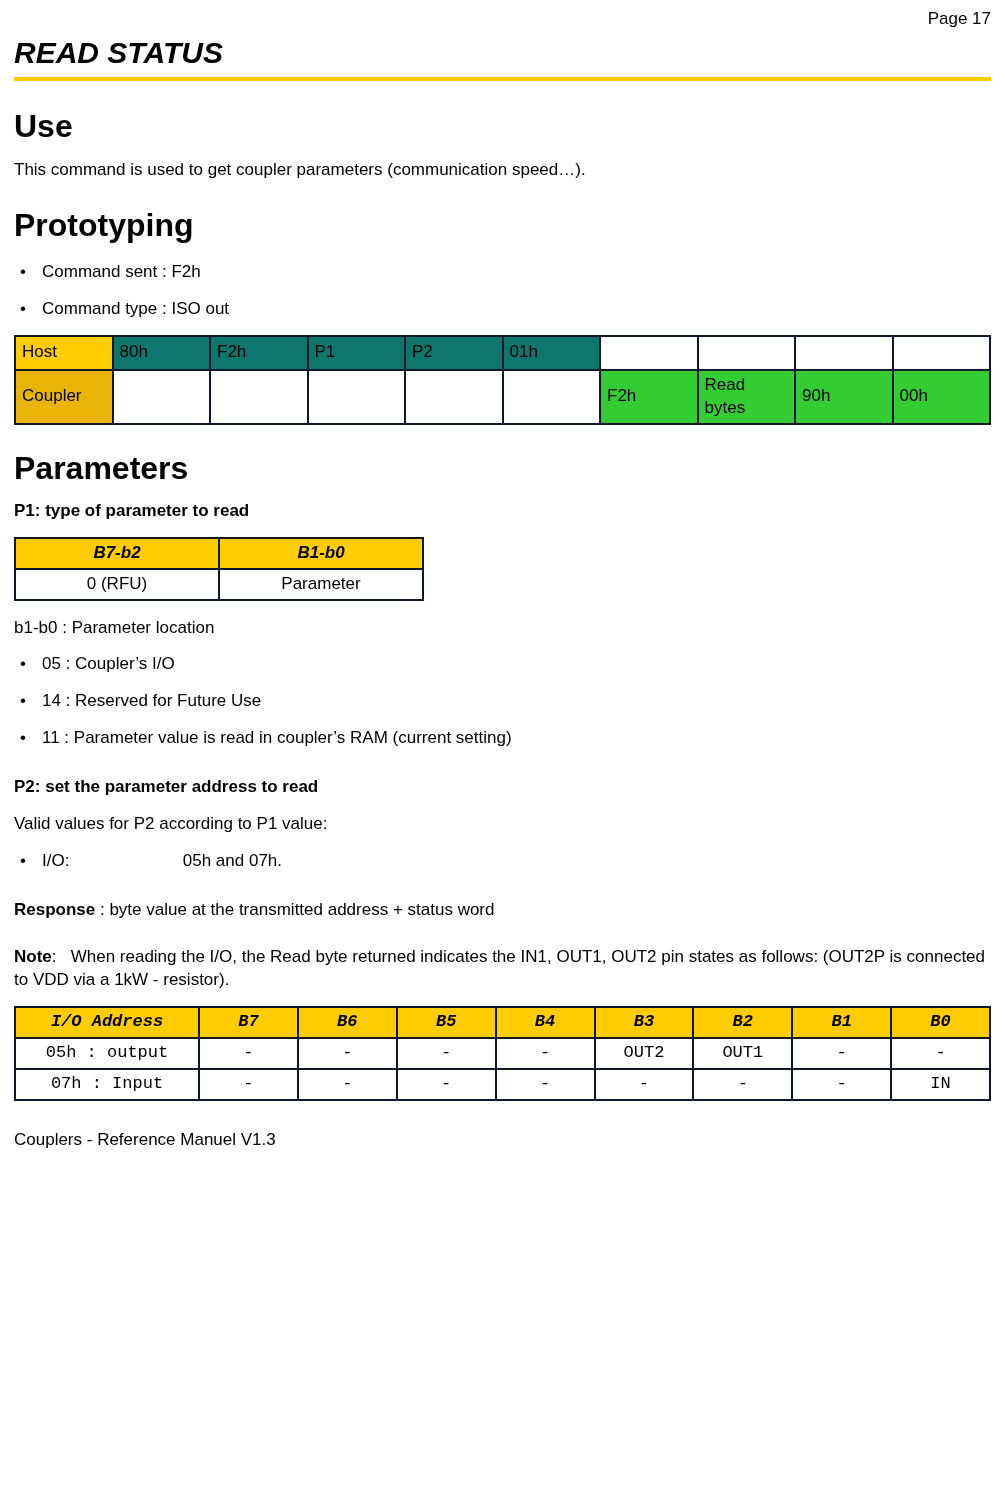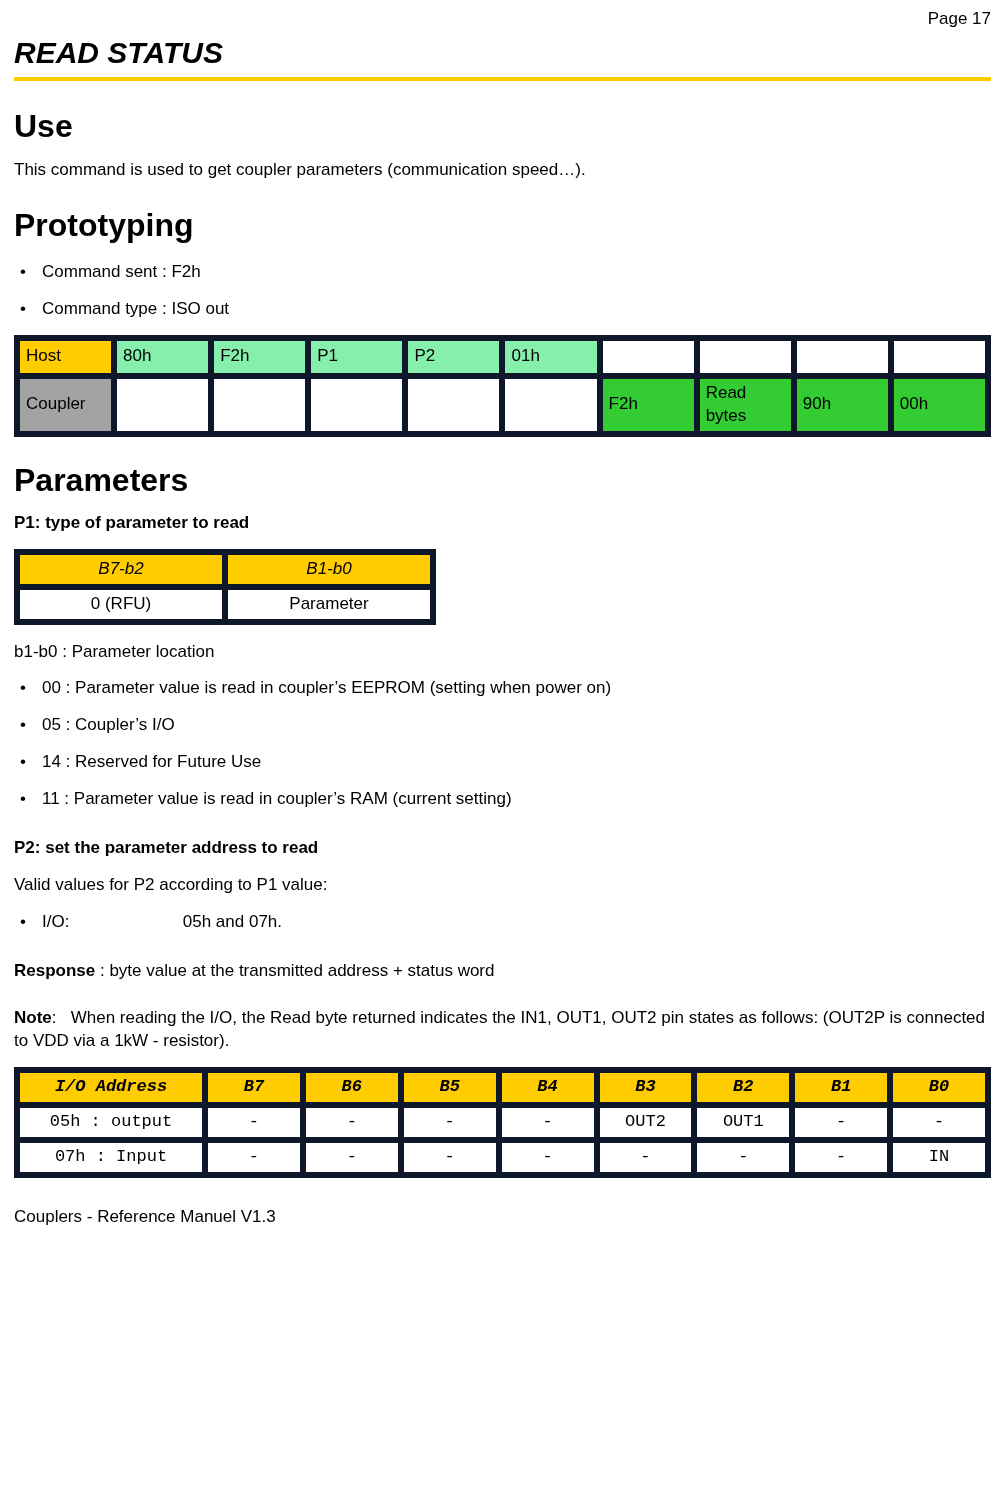--- a/index.html
+++ b/index.html
@@ -35,34 +35,34 @@
   ul.bullets li { margin: 14px 0; padding-left: 28px; position: relative; }
   ul.bullets li::before {
     content: "•";
     position: absolute;
     left: 6px;
     top: 0;
   }
   ul.tight li { margin: 4px 0; }
 
   table { border-collapse: collapse; }
-  table td, table th { border: 6px solid #0f172a; padding: 3px 6px; font-size: 17px; }
+  table td, table th { border: 2px solid #0f172a; padding: 3px 6px; font-size: 17px; }
 
   
   .proto { width: 100%; table-layout: fixed; margin: 4px 0 22px 0; }
   .proto td { height: 26px; }
   .proto .label-host { background: #ffcc00; }
-  .proto .host-cell  { background: #86efac; }
-  .proto .label-coupler { background: #a3a3a3; }
+  .proto .host-cell  { background: #0f766e; }
+  .proto .label-coupler { background: #eab308; }
   .proto .coupler-cell  { background: #33cc33; }
   .proto .empty { background: #ffffff; }
 
   
   .p1table { margin: 4px 0 16px 0; }
-  .p1table th { background: #ffcc00; font-weight: normal; font-style: italic; text-align: center; width: 190px; }
+  .p1table th { background: #ffcc00; font-weight: bold; font-style: italic; text-align: center; width: 190px; }
   .p1table td { text-align: center; width: 190px; }
 
   
   .iotable { width: 100%; margin: 6px 0 18px 0; table-layout: fixed; font-family: Liberation Mono, monospace; }
   .iotable th { background: #ffcc00; font-weight: bold; font-style: italic; text-align: center; }
   .iotable td { text-align: center; }
   .iotable th.addr, .iotable td.addr { width: 170px; }
 
   .bold { font-weight: bold; }
   .para-lead { margin-top: 26px; }
@@ -126,21 +126,20 @@
   </tr>
   <tr>
     <td>0 (RFU)</td>
     <td>Parameter</td>
   </tr>
 </tbody>
   </table>
 
 <p>b1-b0 : Parameter location</p>
 <ul class="bullets">
-  <li>00 : Parameter value is read in coupler’s EEPROM (setting when power on)</li>
   <li>05 : Coupler’s I/O</li>
   <li>14 : Reserved for Future Use</li>
   <li>11 : Parameter value is read in coupler’s RAM (current setting)</li>
 </ul>
 
 <p class="bold para-lead">P2: set the parameter address to read</p>
 <p>Valid values for P2 according to P1 value:</p>
 <ul class="bullets tight">
   <li>I/O:&nbsp;&nbsp;&nbsp;&nbsp;&nbsp;&nbsp;&nbsp;&nbsp;&nbsp;&nbsp;&nbsp;&nbsp;&nbsp;&nbsp;&nbsp;&nbsp;&nbsp;&nbsp;&nbsp;&nbsp;&nbsp;&nbsp;&nbsp;&nbsp;05h and 07h.</li>
 </ul>

